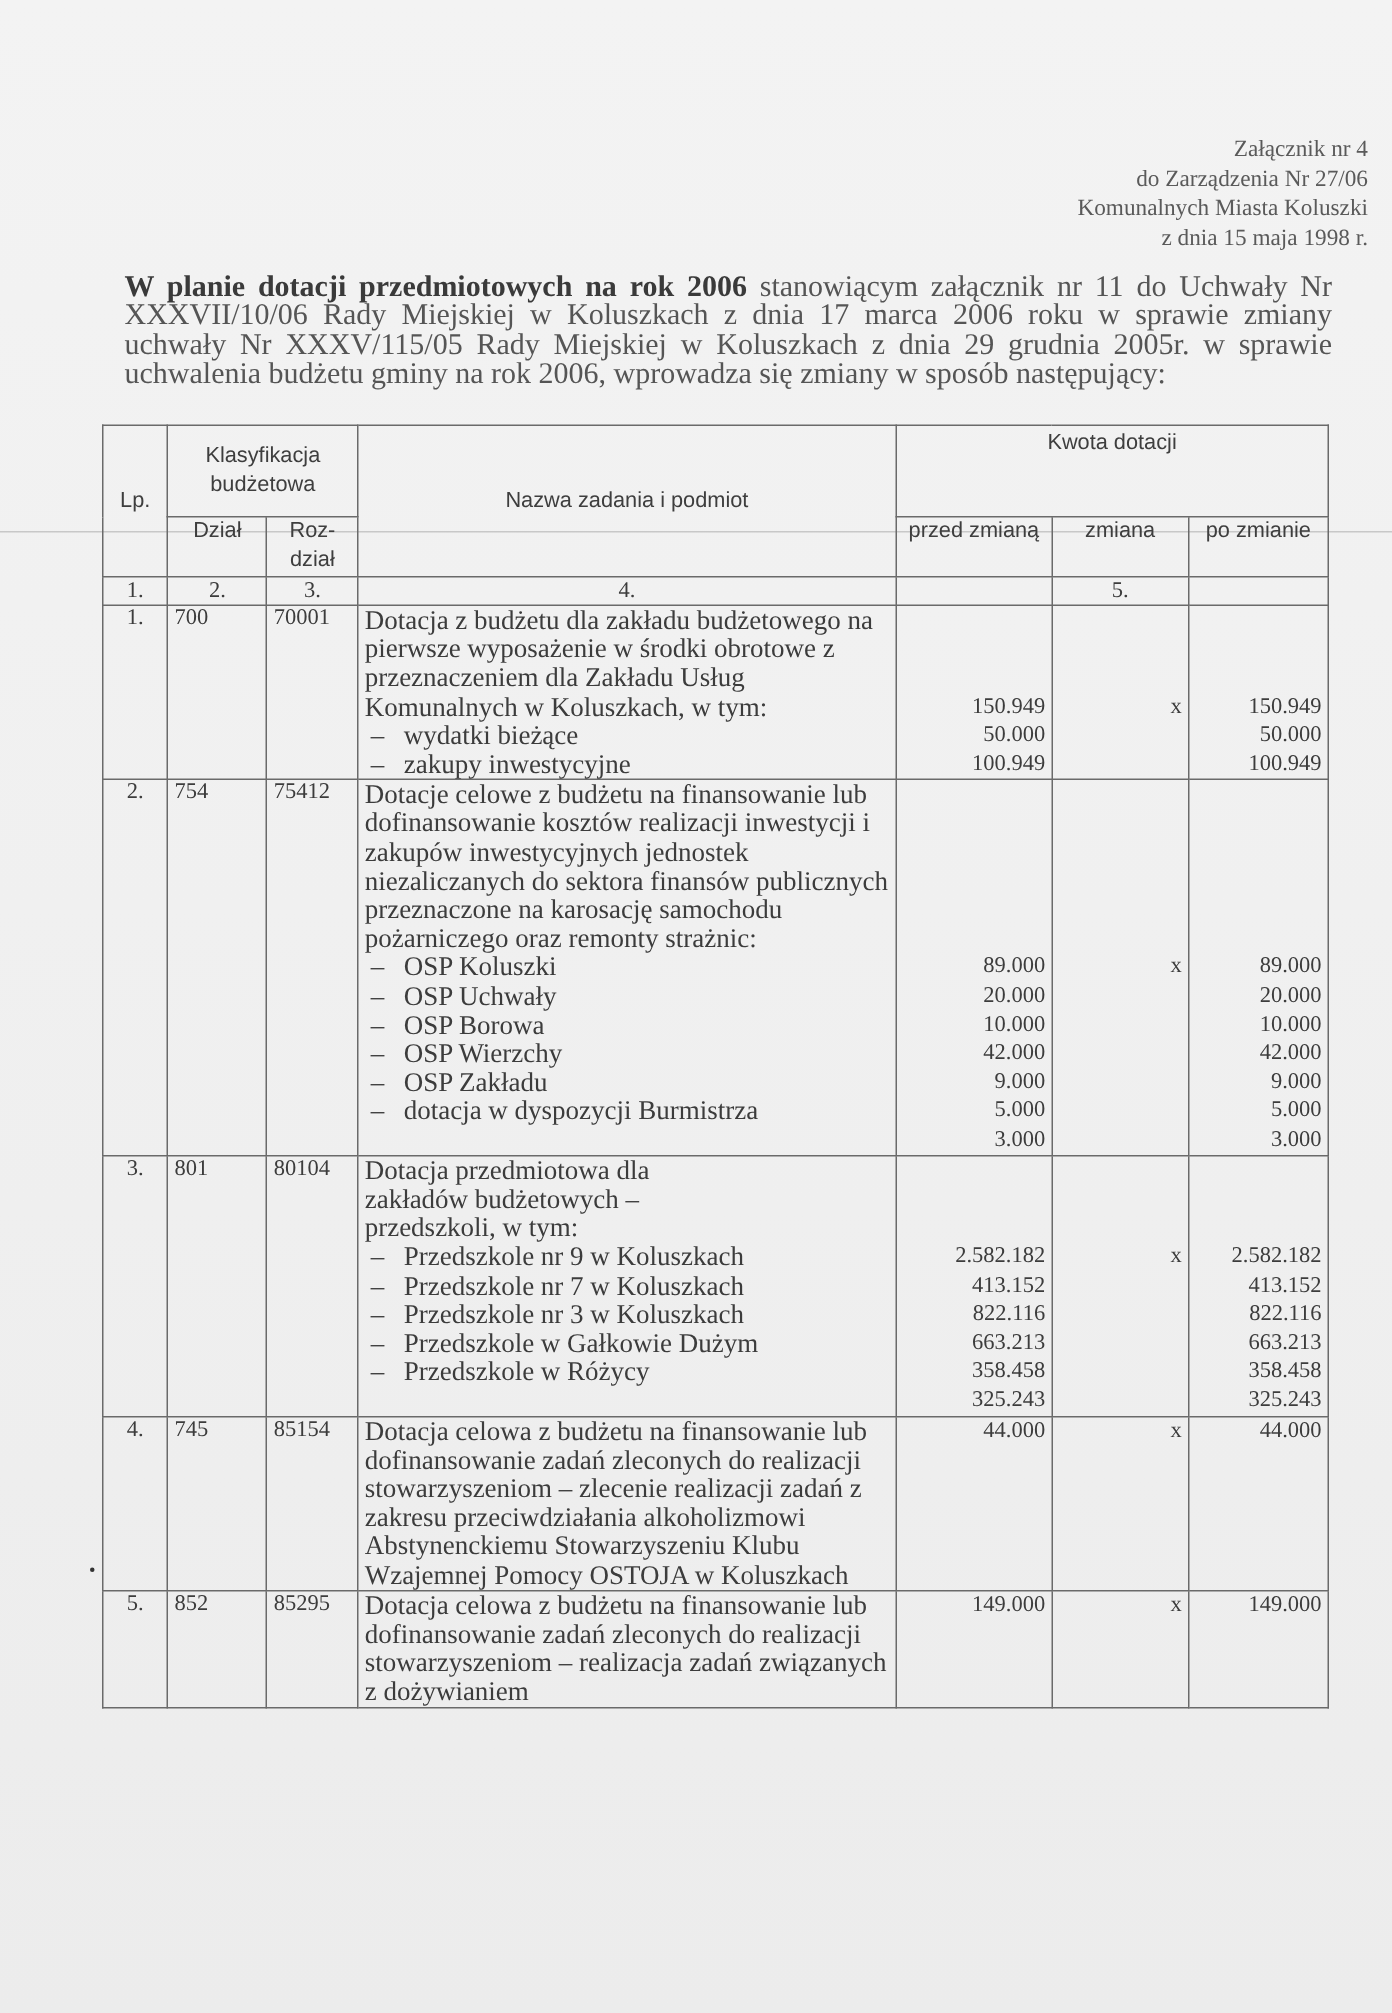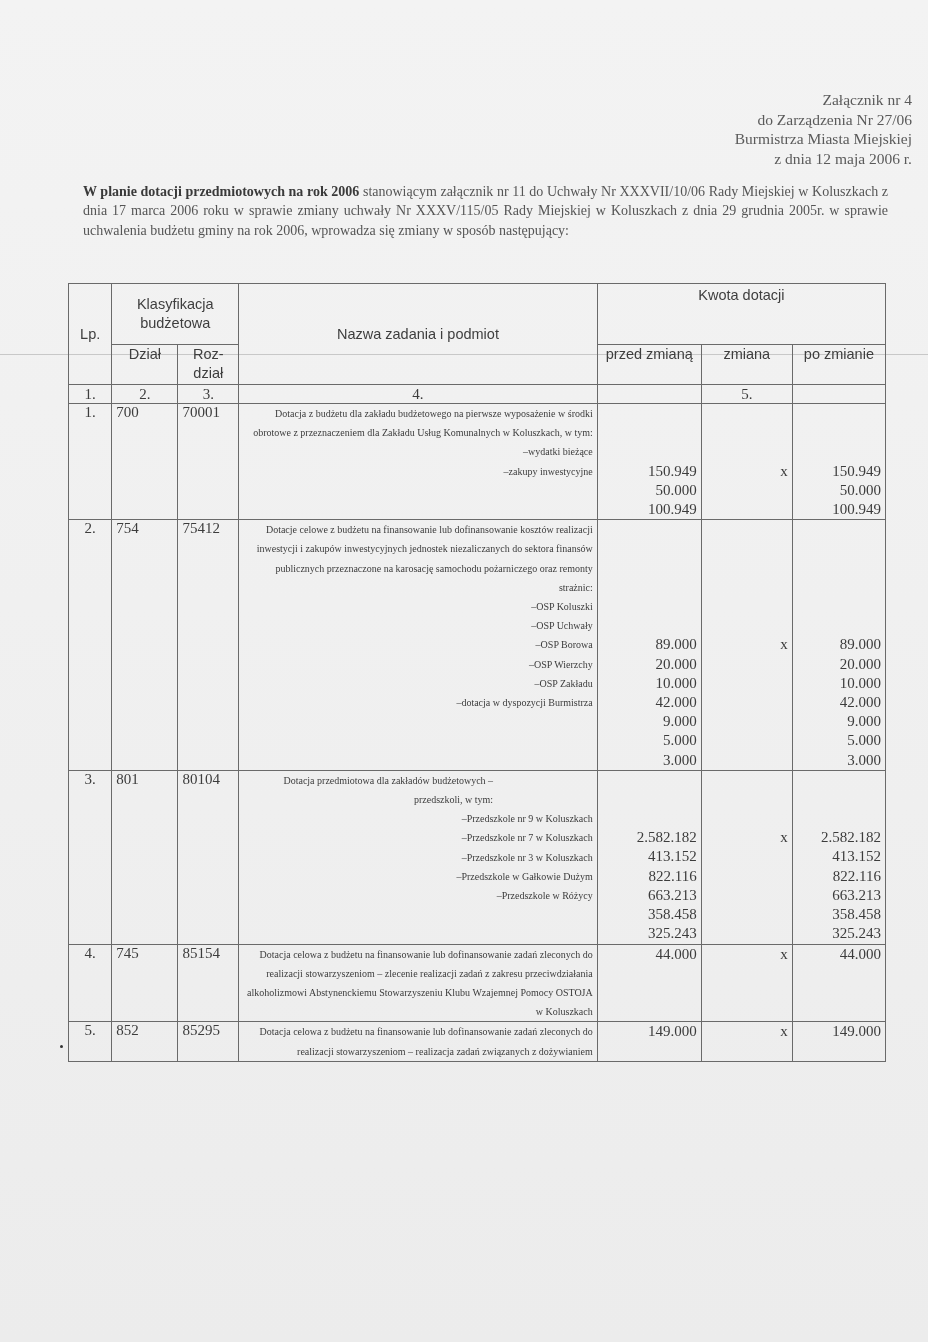--- a/index.html
+++ b/index.html
@@ -9,51 +9,51 @@
     font-family: "Liberation Serif", "DejaVu Serif", serif;
     color: #3a3a3a;
     position: relative;
   }
   .page { position: absolute; left: 0; top: 0; width: 928px; height: 1342px;
     background: linear-gradient(180deg, #f3f3f3 0%, #efefef 60%, #ececec 100%); }
   .scanline { position: absolute; left: 0; top: 354px; width: 928px; height: 1px; background: #c8c8c8; }
   .header-block { position: absolute; right: 16px; top: 90px; text-align: right;
     font-size: 15.5px; line-height: 19.5px; color: #5a5a5a; }
   .intro { position: absolute; left: 83px; top: 182px; width: 805px;
-    font-size: 14px; line-height: 19.3px; color: #555; text-align: justify; }
+    font-size: 20px; line-height: 19.3px; color: #555; text-align: justify; }
   .intro b { color: #3a3a3a; }
   table.budget { position: absolute; left: 68px; top: 283px; width: 818px;
     border-collapse: collapse; table-layout: fixed; font-size: 15px; color: #3c3c3c; }
   table.budget td, table.budget th { border: 1px solid #6a6a6a; padding: 0 4px; vertical-align: top; font-weight: normal; }
   table.budget th { font-family: "Liberation Sans", "DejaVu Sans", sans-serif; font-stretch: condensed;
     font-size: 14.5px; line-height: 19px; text-align: center; vertical-align: middle; color: #3e3e3e; }
   .c-lp { width: 40px; } .c-dz { width: 61px; } .c-rz { width: 56px; }
   .c-nm { width: 331px; } .c-pr { width: 96px; } .c-zm { width: 84px; } .c-po { width: 86px; }
   .hdr-num td { text-align: center; font-size: 15px; line-height: 18px; border-top: 2px solid #555; }
   td.lp { text-align: center; padding-top: 2px; }
   td.code { text-align: left; padding-top: 2px; }
-  td.name { line-height: 19.2px; padding: 2px 4px 0 5px; font-size: 10px; text-align: right; }
+  td.name { line-height: 19.2px; padding: 2px 4px 0 5px; font-size: 18px; }
   td.num { text-align: right; line-height: 19.2px; padding: 2px 4px 0 4px; }
   td.zm { text-align: right; padding: 2px 10px 0 4px; line-height: 19.2px; }
   .dash::before { content: "–"; display: inline-block; width: 22px; padding-left: 4px; }
   .u { }
   .spacer { display: block; height: 19.2px; }
   .dot { position: absolute; left: 60px; top: 1045px; width: 3px; height: 3px; background:#333; border-radius: 50%; }
 </style>
 </head>
 <body>
 
 <div class="page">
   <div class="scanline"></div>
 
   <div class="header-block">
     <div>Załącznik nr 4</div>
     <div>do Zarządzenia Nr 27/06</div>
-    <div>Burmistrza Miasta Miejskiej</div>
-    <div>z dnia 12 maja 2006 r.</div>
+    <div>Komunalnych Miasta Koluszki</div>
+    <div>z dnia 15 maja 1998 r.</div>
   </div>
 
   <div class="intro">
     <b>W planie dotacji przedmiotowych na rok 2006</b><span> stanowiącym załącznik nr 11 do Uchwały Nr XXXVII/10/06 Rady Miejskiej w Koluszkach z dnia 17 marca 2006 roku  w sprawie zmiany uchwały Nr XXXV/115/05 Rady Miejskiej w Koluszkach z dnia 29 grudnia 2005r. w sprawie uchwalenia budżetu gminy na rok 2006, wprowadza się  zmiany w sposób następujący:</span>
   </div>
 
   <table class="budget">
     <colgroup>
       <col class="c-lp">
         <col class="c-dz">

